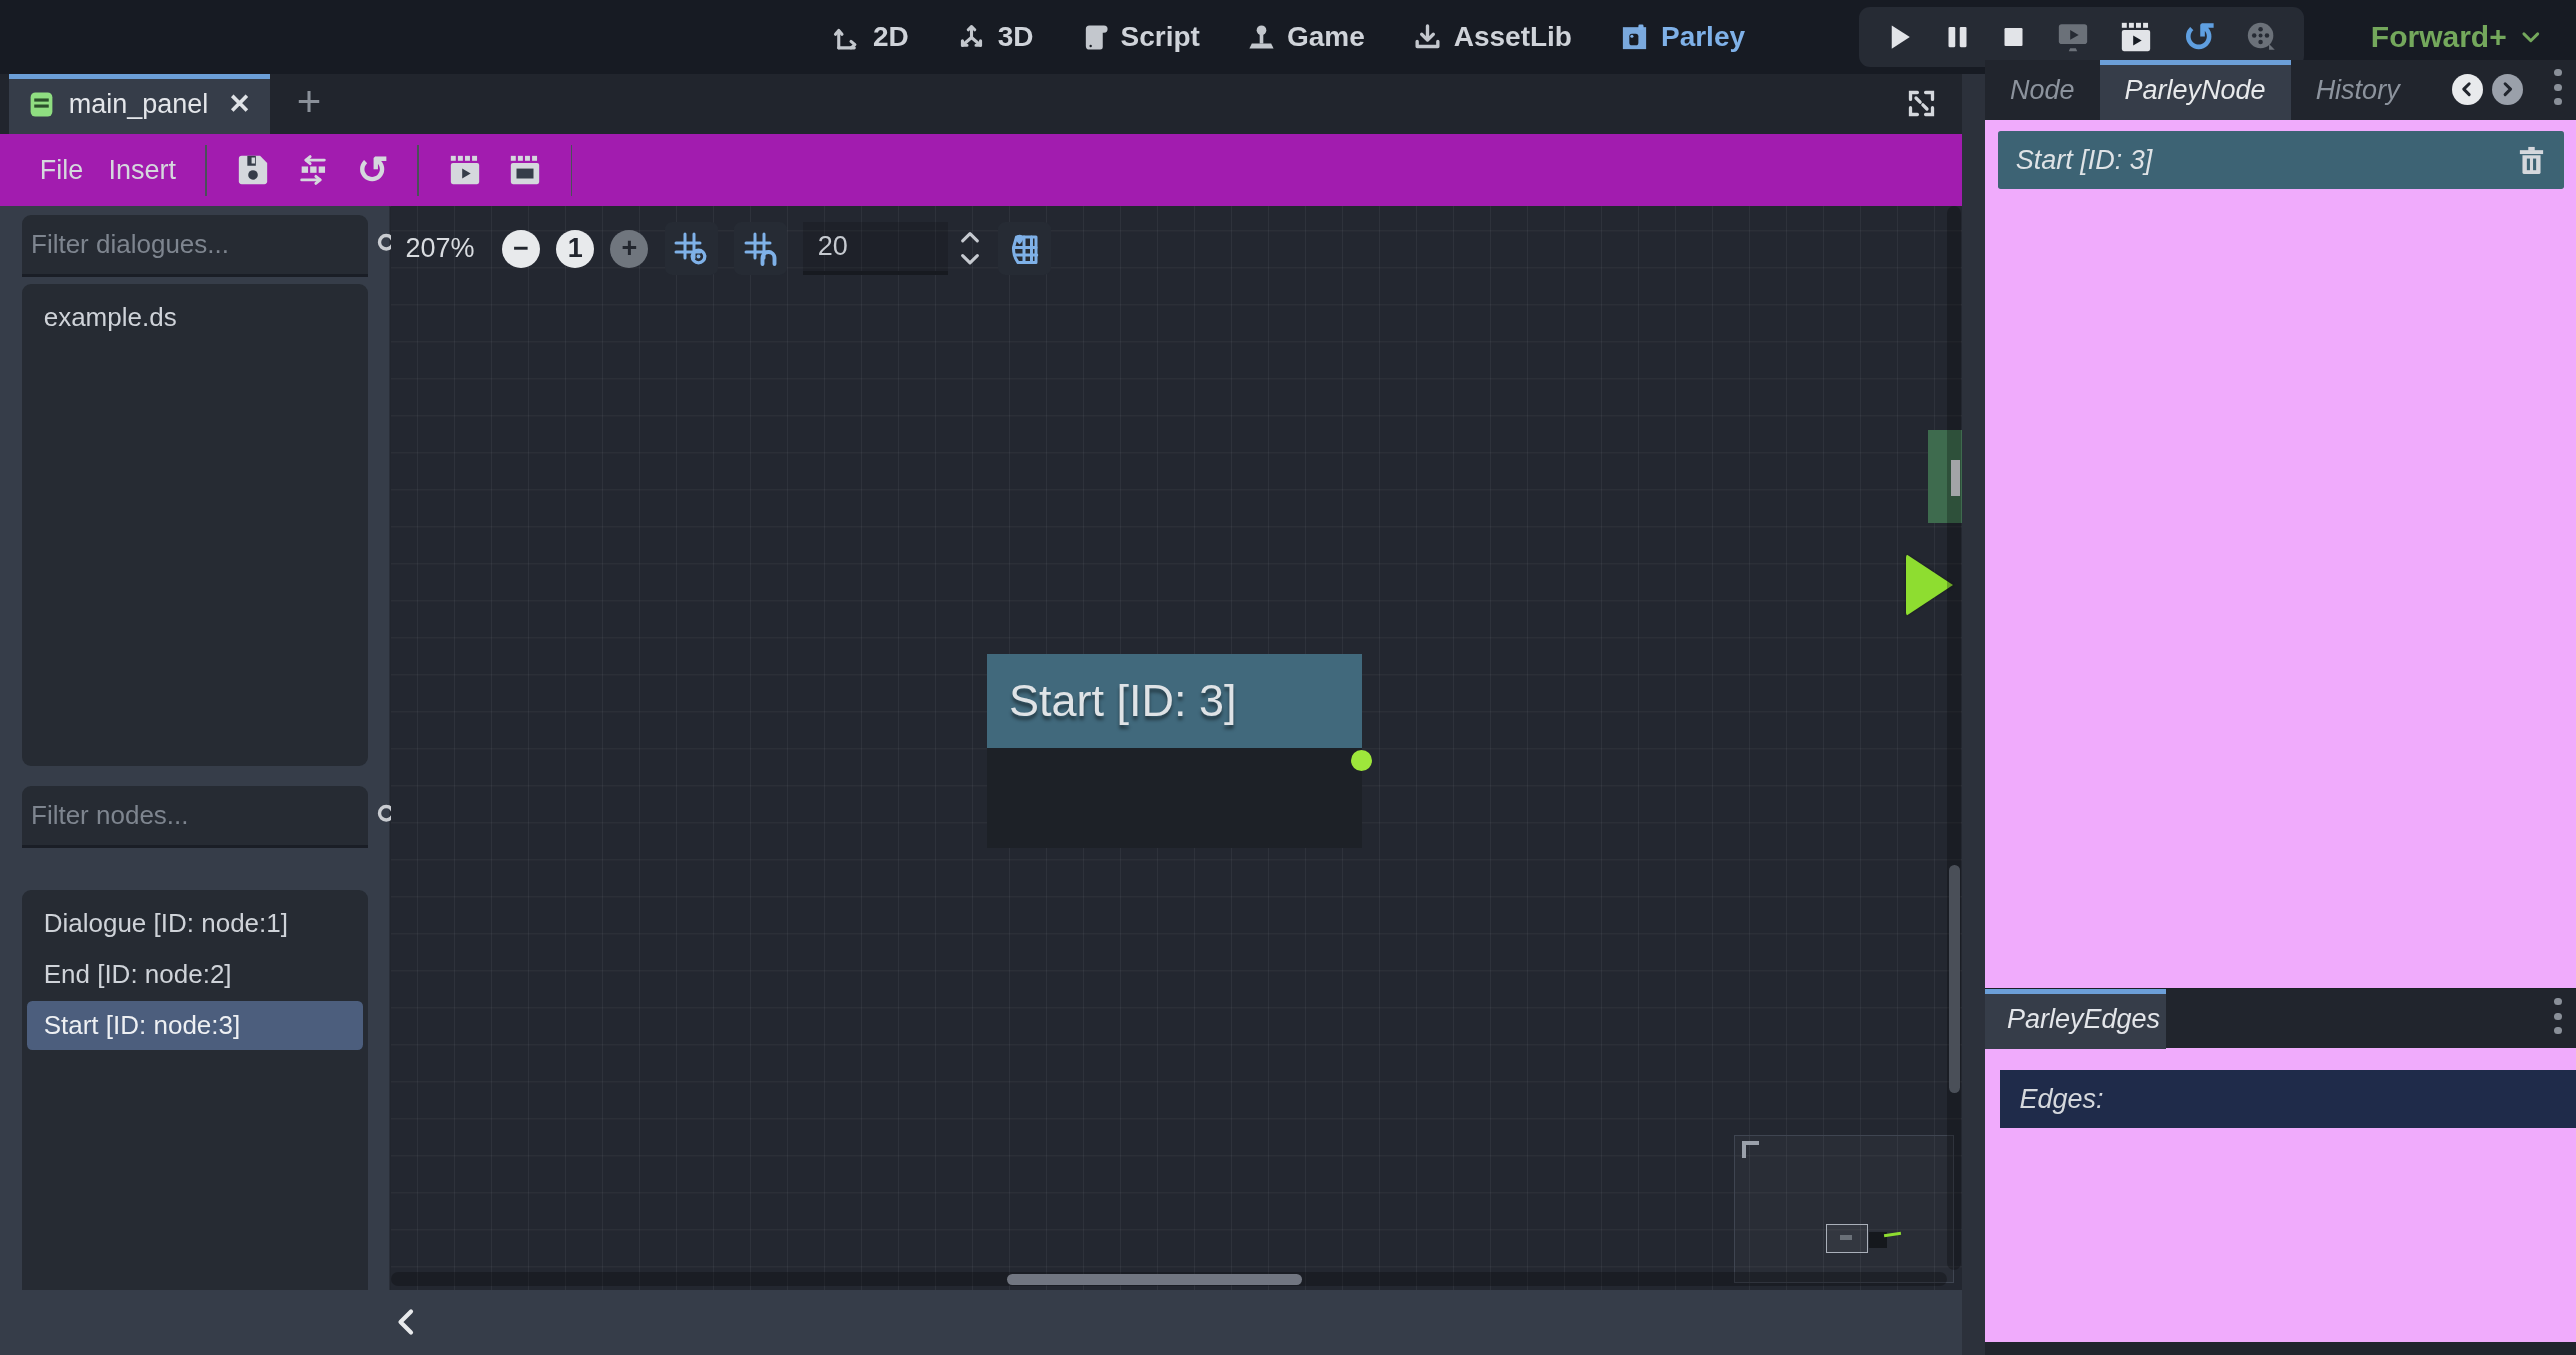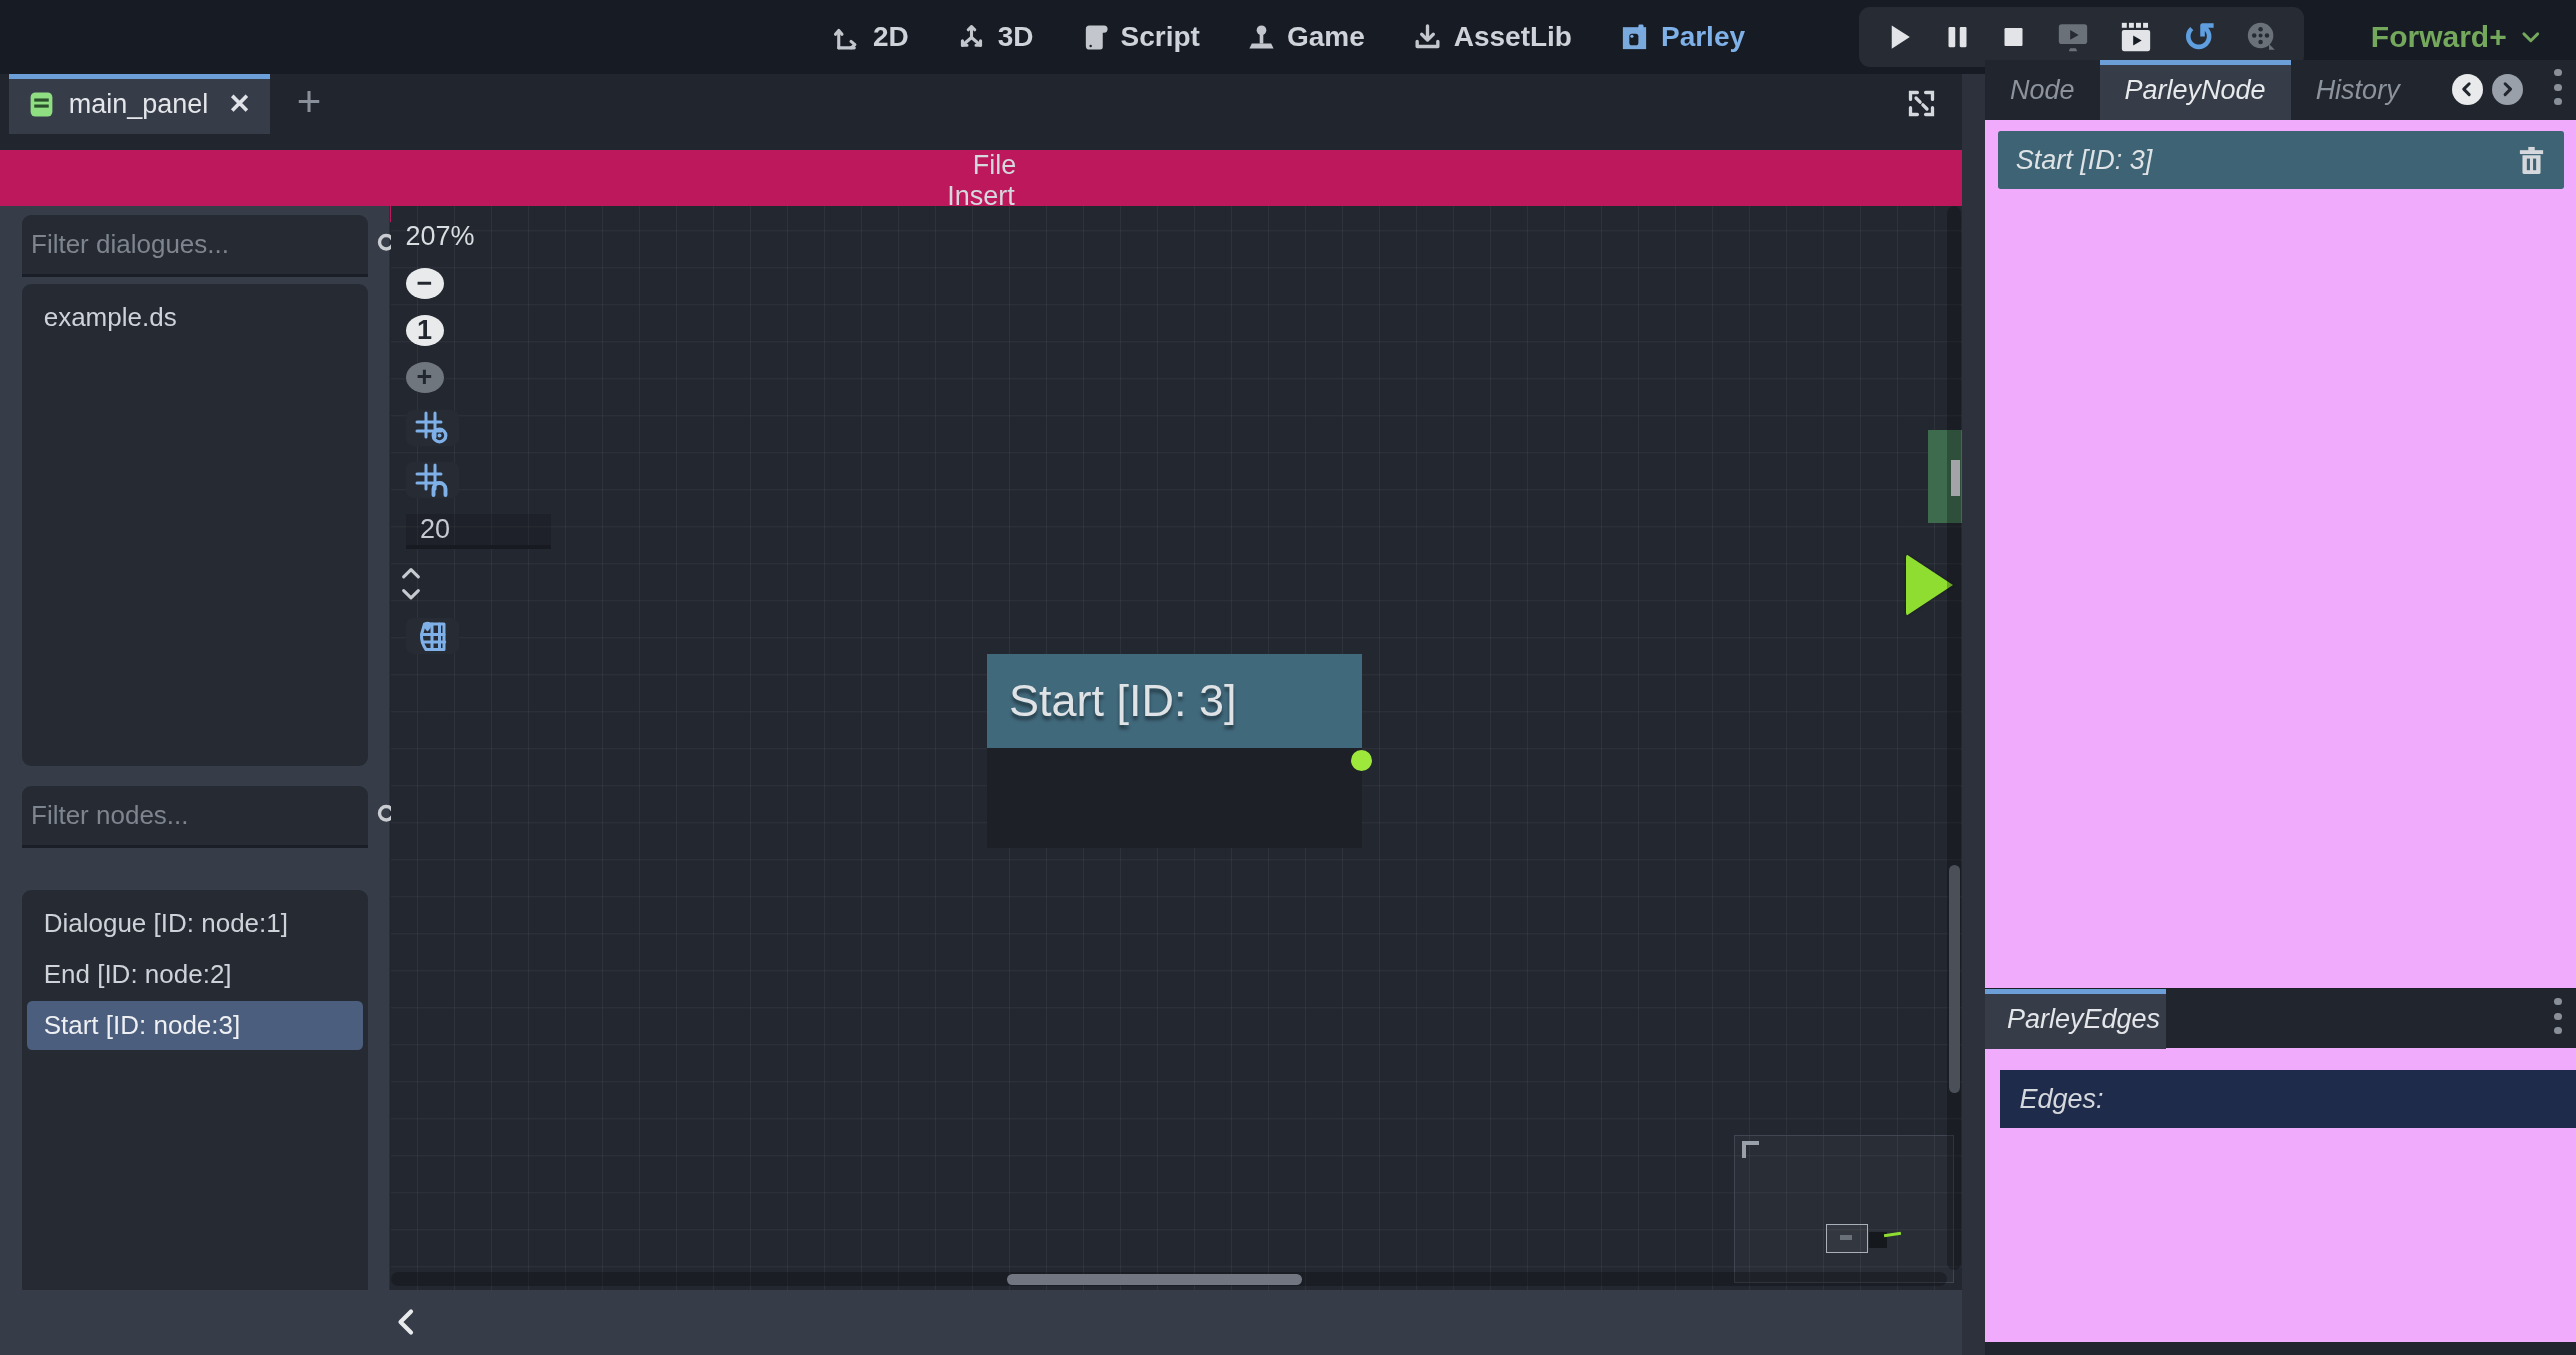--- a/index.html
+++ b/index.html
@@ -34,22 +34,22 @@
   .doc-tabbar { position:absolute; left:0; top:0; width:1962px; height:60px; background:#21252d; }
   .doc-tab { position:absolute; left:9px; top:0; width:261px; height:60px; background:#363d49;
     display:flex; align-items:center; gap:12.7px; padding:0 18px; }
   .doc-tab::before { content:""; position:absolute; left:0; top:0; right:0; height:4.5px; background:#6c9fd8; }
   .doc-tab-label { font-size:27px; color:#e4e6ea; }
   .tab-close { font-size:27px; color:#dfe2e6; font-weight:700; margin-left:7.3px; }
   .tab-add { position:absolute; left:288px; top:9px; width:42px; height:42px; color:#8a9099; font-size:42px;
     line-height:38px; text-align:center; font-weight:400; }
   .expand-btn { position:absolute; right:23.6px; top:12.7px; color:#d5d8dd; }
 
-  .plugin-toolbar { position:absolute; left:0; top:76px; width:1962px; height:73px; background:#be185d;
-    display:flex; align-items:center; border-bottom:0.9px solid #2b303a;flex-direction:column; }
+  .plugin-toolbar { position:absolute; left:0; top:60px; width:1962px; height:73px; background:#a21caf;
+    display:flex; align-items:center; border-bottom:0.9px solid #2b303a; }
   .menu-btn { font-size:27px; color:#d5d8dd; padding:0 12.7px; }
   .menu-btn.first { margin-left:27px; }
   .tb-sep { width:1.8px; height:51px; background:#4a5059; margin:0 16.3px; }
   .tb-ic { color:#d5d8dd; margin:0 12.7px; }
   .glyph-undo { font-size:38px; line-height:36px; font-weight:700; color:#d5d8dd; margin:0 12.7px; }
 
   
   .sidebar { position:absolute; left:0; top:132px; width:390px; height:1149px; background:#363d49; border-right:0.9px solid #2b303a; }
   .filter-box { position:absolute; left:22px; width:346px; height:62px; background:#262b33;
     border-radius:9px 9px 0 0; border-bottom:3.6px solid #1a1e26; display:flex; align-items:center; }
@@ -69,21 +69,21 @@
   .list-item.selected { background:#4c5e7d; color:#eef0f3; }
 
   
   .canvas { position:absolute; left:391px; top:132px; width:1572px; height:1084px; overflow:hidden;
     background-color:#232730;
     background-image:
       linear-gradient(rgba(255,255,255,0.05) 0.9px, transparent 0.9px),
       linear-gradient(90deg, rgba(255,255,255,0.05) 0.9px, transparent 0.9px);
     background-size:37px 37px; background-position:-11px -12.7px; }
 
-  .canvas-toolbar { position:absolute; left:14.5px; top:14.5px; height:56px; display:flex; gap:16.3px;flex-direction:column; }
+  .canvas-toolbar { position:absolute; left:14.5px; top:14.5px; height:56px; display:flex; align-items:center; gap:16.3px; }
   .zoom-label { font-size:27px; color:#d9dce0; margin-right:11px; }
   .circ { width:38px; height:38px; border-radius:50%; display:flex; align-items:center; justify-content:center;
     font-size:27px; font-weight:700; color:#22262e; }
   .circ.white { background:#e8eaec; }
   .circ.gray { background:#70767e; }
   .sq-btn { width:53px; height:53px; border-radius:7.3px; background:#262b34; display:flex; align-items:center; justify-content:center; color:#7fb1e8; }
   .spin-field { width:145px; height:53px; background:rgba(0,0,0,0.14); border-bottom:4.5px solid #171a20;
     font-size:27px; color:#c6cad0; display:flex; align-items:center; padding:0 14.5px; }
   .spin-arrows { display:flex; flex-direction:column; gap:7.3px; color:#c6cad0; margin-left:-5.4px; }
 

